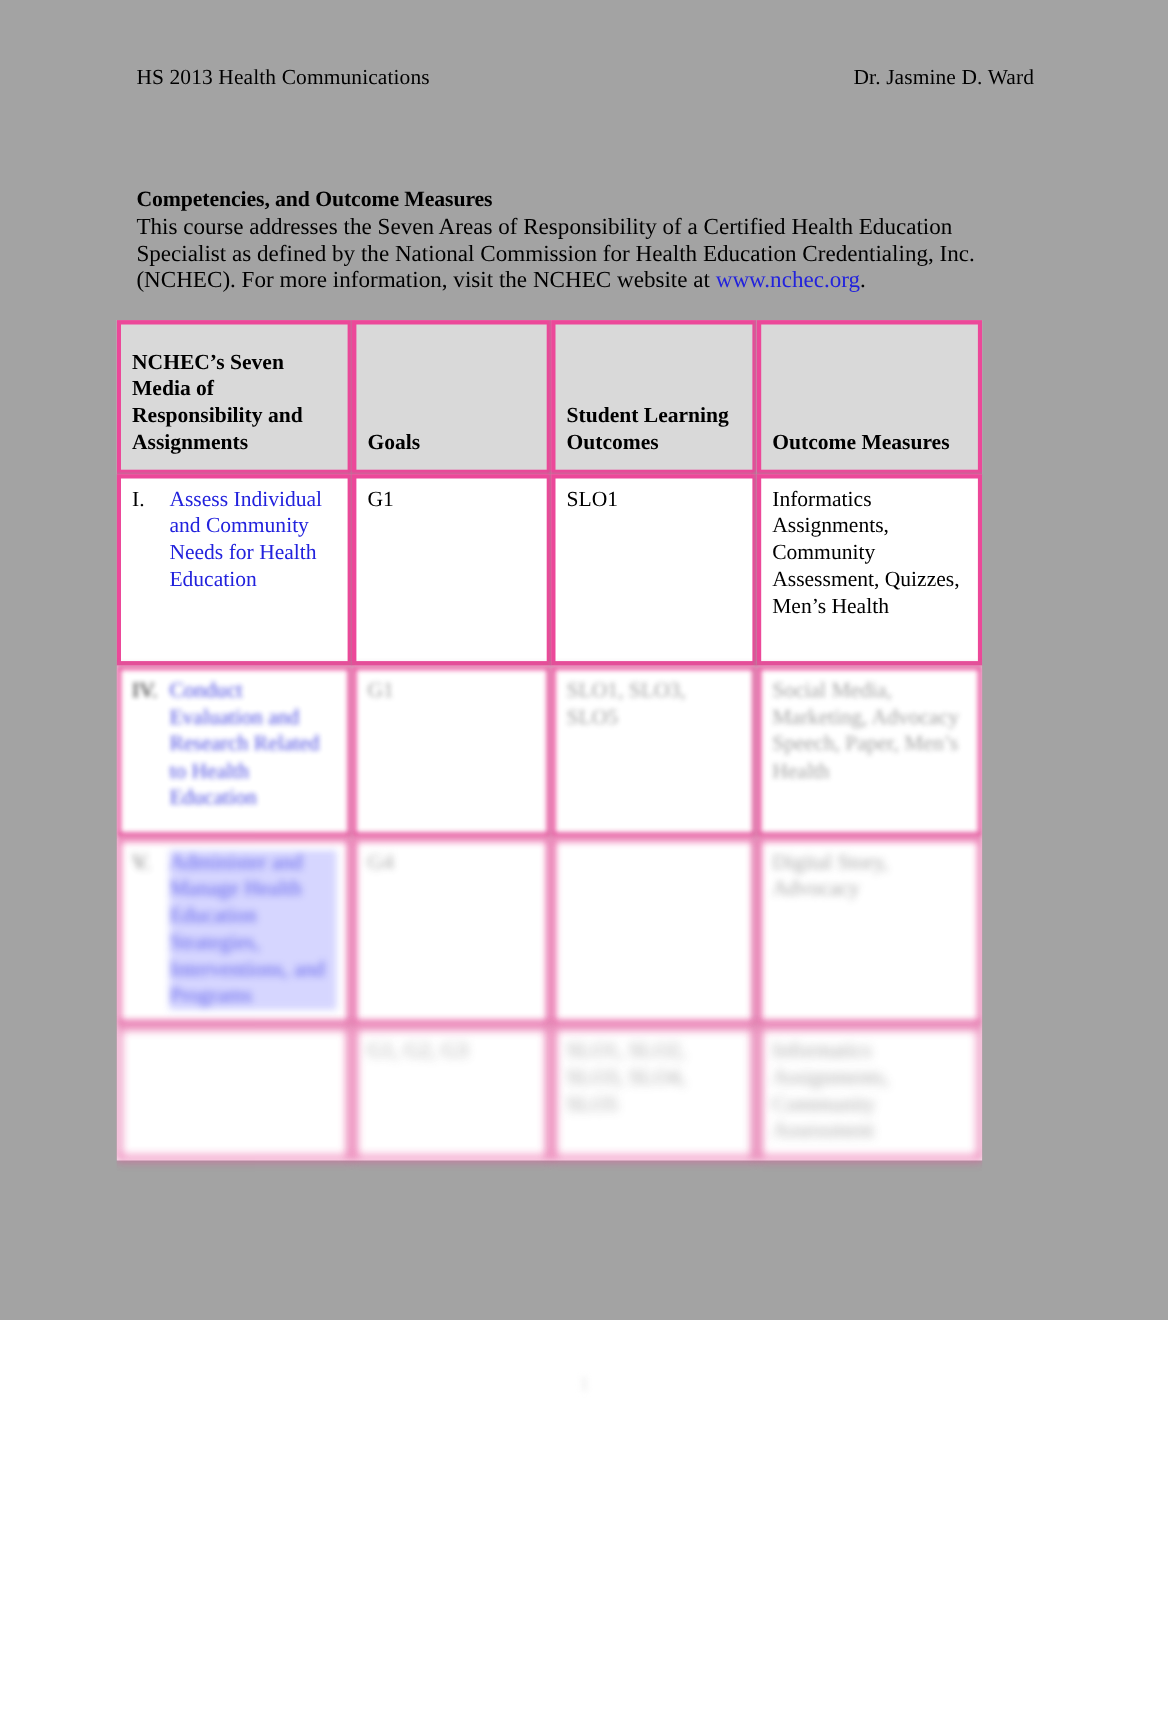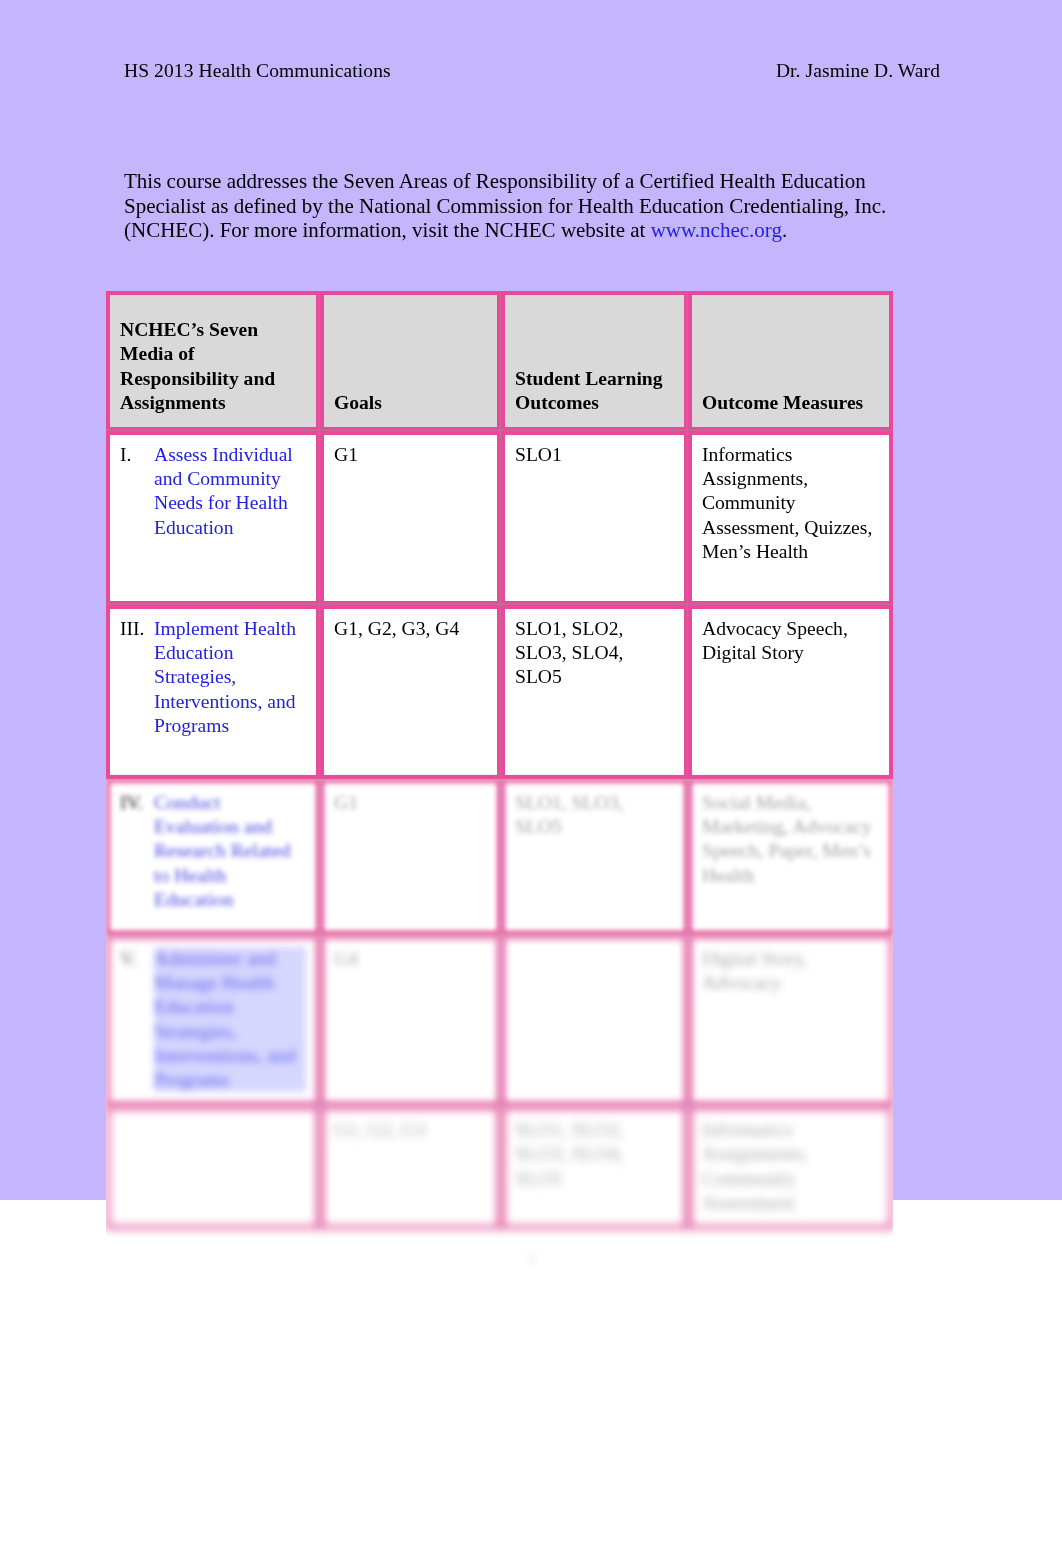--- a/index.html
+++ b/index.html
@@ -14,21 +14,21 @@
     font-family: "Liberation Serif", "DejaVu Serif", serif;
     color: #000000;
     overflow: hidden;
   }
 
   .page {
     position: absolute;
     left: 0; top: 0;
     width: 1062px;
     height: 1200px;
-    background: #c4b5fd;
+    background: #a3a3a3;
   }
 
   
   .doc-header {
     position: absolute;
     left: 124px;
     top: 58px;
     width: 816px;
     display: flex;
     justify-content: space-between;
@@ -157,20 +157,21 @@
 <div class="page">
 
   <div class="doc-header">
     <span>HS 2013 Health Communications</span>
     <span>Dr. Jasmine D. Ward</span>
   </div>
 
   <div class="intro">
     <div class="intro-title">
       <br>
+      <span>Competencies, and Outcome Measures</span>
     </div>
     <p class="intro-body"><span>This course addresses the Seven Areas of Responsibility of a Certified Health Education Specialist as defined by the National Commission for Health Education Credentialing, Inc. (NCHEC).  For more information, visit the NCHEC website at </span><a class="link" href="#">www.nchec.org</a><span>.</span></p>
   </div>
 
   <div class="tbl-wrap">
     <table class="matrix">
       <colgroup>
         <col class="c1">
           <col class="c2">
           <col class="c3">
@@ -197,31 +198,20 @@
           <td class="area-cell">
             <div class="area-inner">
               <span class="roman">I.</span>
               <span class="area-label">Assess Individual and Community Needs for Health Education</span>
             </div>
           </td>
           <td>G1</td>
           <td>SLO1</td>
           <td>Informatics Assignments, Community Assessment, Quizzes, Men’s Health</td>
         </tr>
-        <tr class="r3">
-          <td class="area-cell">
-            <div class="area-inner">
-              <span class="roman">III.</span>
-              <span class="area-label">Implement Health Education Strategies, Interventions, and Programs</span>
-            </div>
-          </td>
-          <td>G1, G2, G3, G4</td>
-          <td>SLO1, SLO2, SLO3, SLO4, SLO5</td>
-          <td> Advocacy Speech, Digital Story</td>
-        </tr>
         <tr class="r4">
           <td class="area-cell">
             <div class="area-inner">
               <span class="roman">IV.</span>
               <span class="area-label">Conduct Evaluation and Research Related to Health Education</span>
             </div>
           </td>
           <td class="faded-txt">G1</td>
           <td class="faded-txt">SLO1, SLO3, SLO5</td>
           <td class="faded-txt">Social Media, Marketing, Advocacy Speech, Paper, Men’s Health</td>

